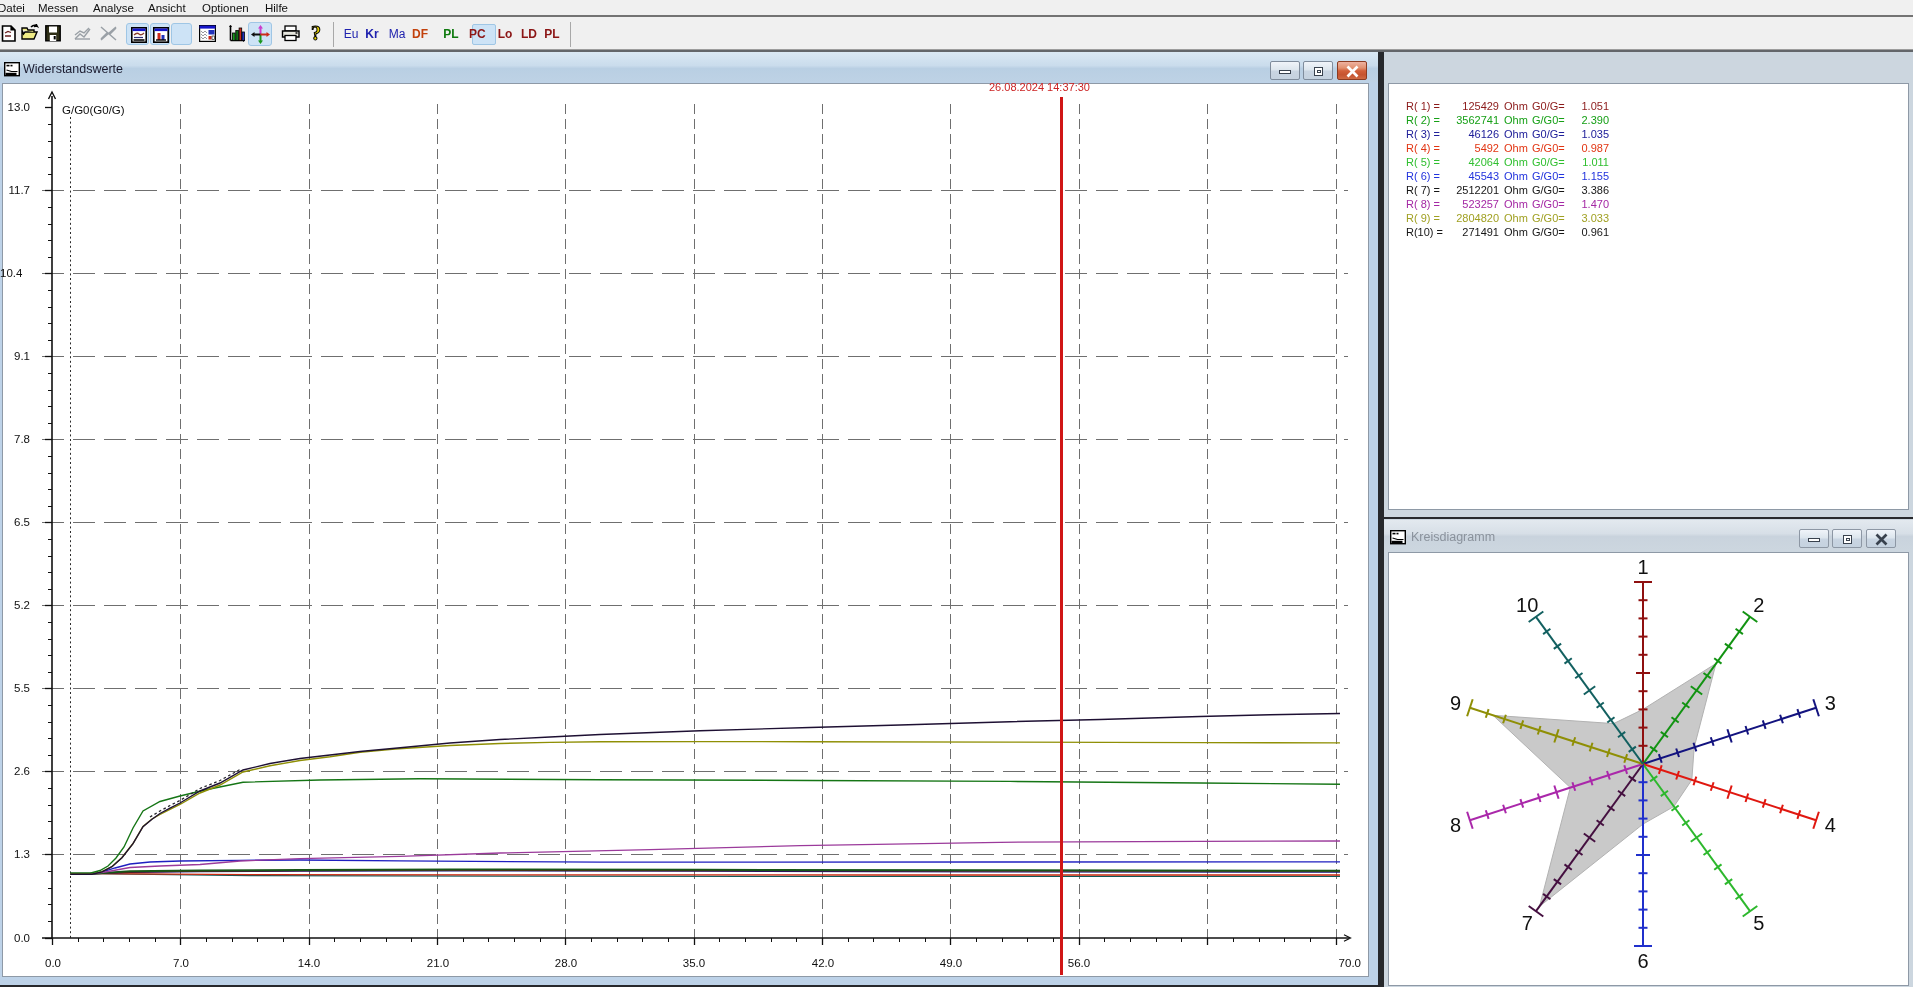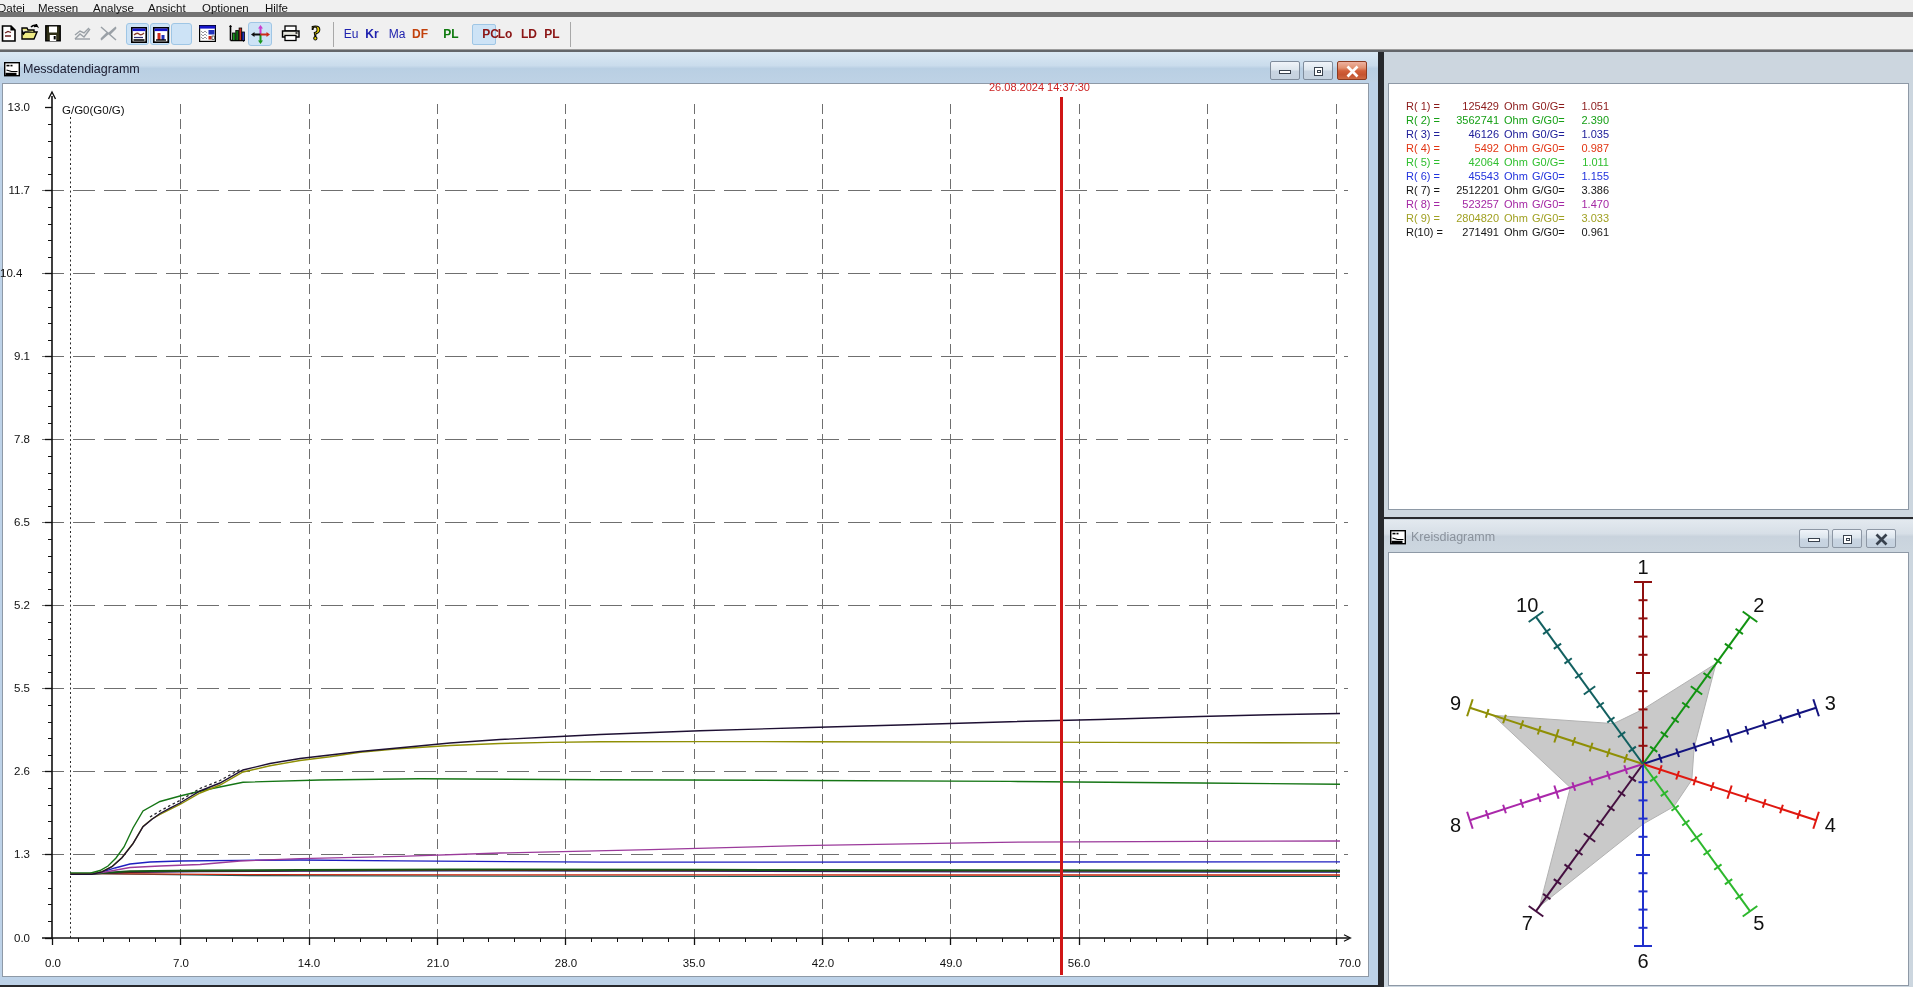--- a/index.html
+++ b/index.html
@@ -1,18 +1,18 @@
 <!DOCTYPE html>
 <html><head><meta charset="utf-8"><style>
 *{margin:0;padding:0;box-sizing:border-box}
 body{width:1913px;height:987px;position:relative;background:#f0f0f0;font-family:"Liberation Sans",sans-serif;overflow:hidden}
 .menu span{position:absolute;top:2px;font-size:11.5px;color:#101010}
 </style></head><body>
 
-<div class="menu" style="position:absolute;left:0;top:0;width:1913px;height:17px;background:#f0f0f0;border-bottom:5px solid #737373">
+<div class="menu" style="position:absolute;left:0;top:0;width:1913px;height:17px;background:#f0f0f0;border-bottom:2px solid #737373">
 <span style="left:-2px">Datei</span>
     <span style="left:38px">Messen</span>
     <span style="left:93px">Analyse</span>
 <span style="left:148px">Ansicht</span>
     <span style="left:202px">Optionen</span>
     <span style="left:265px">Hilfe</span>
 </div>
 
 <div style="position:absolute;left:0;top:17px;width:1913px;height:33px;background:#f0f0f0;border-bottom:1px solid #9d9d9d">
 <svg style="position:absolute;left:1px;top:8px" width="16" height="17" viewBox="0 0 16 17">
@@ -95,40 +95,40 @@
       </svg>
     </div>
 <div style="position:absolute;left:333px;top:5px;width:1px;height:25px;background:#a8a8a8"></div>
 <div style="position:absolute;left:570px;top:5px;width:1px;height:25px;background:#a8a8a8"></div>
 <div style="position:absolute;left:472px;top:7px;width:24px;height:21px;background:#cde3f6;border:1px solid #9fc6e5;border-radius:2px"></div>
     <span style="position:absolute;left:336px;top:10px;width:30px;text-align:center;font-weight:normal;font-size:12px;color:#1f22ae">Eu</span>
     <span style="position:absolute;left:357px;top:10px;width:30px;text-align:center;font-weight:bold;font-size:12px;color:#1f22ae">Kr</span>
     <span style="position:absolute;left:382px;top:10px;width:30px;text-align:center;font-weight:normal;font-size:12px;color:#1f22ae">Ma</span>
     <span style="position:absolute;left:405px;top:10px;width:30px;text-align:center;font-weight:bold;font-size:12px;color:#c2410c">DF</span>
     <span style="position:absolute;left:436px;top:10px;width:30px;text-align:center;font-weight:bold;font-size:12px;color:#0e7a0e">PL</span>
-    <span style="position:absolute;left:469px;top:10px;width:30px;text-align:right;font-weight:bold;font-size:12px;color:#8b1515">PC</span>
+    <span style="position:absolute;left:469px;top:10px;width:30px;text-align:left;font-weight:bold;font-size:12px;color:#8b1515">PC</span>
     <span style="position:absolute;left:490px;top:10px;width:30px;text-align:center;font-weight:bold;font-size:12px;color:#8b1515">Lo</span>
     <span style="position:absolute;left:514px;top:10px;width:30px;text-align:center;font-weight:bold;font-size:12px;color:#8b1515">LD</span>
     <span style="position:absolute;left:537px;top:10px;width:30px;text-align:center;font-weight:bold;font-size:12px;color:#8b1515">PL</span>
 </div>
 
 <div style="position:absolute;left:0;top:51px;width:1913px;height:936px;background:#26282c"></div>
 
 <div style="position:absolute;left:0;top:50px;width:1913px;height:2px;background:#63666a;z-index:5"></div>
 
 <div style="position:absolute;left:0;top:51px;width:1378px;height:934px;background:#bdd2e8">
   <div style="position:absolute;left:0;top:1px;width:1378px;height:30px;background:linear-gradient(180deg,#dae8f4 0%,#cadcec 45%,#b9cfe3 55%,#bed2e5 100%)">
     <svg style="position:absolute;left:4px;top:10px" width="16" height="16" viewBox="0 0 16 16">
         <rect x="0.7" y="0.7" width="14.6" height="13" fill="#fff" stroke="#000" stroke-width="1.4"></rect>
         <rect x="2.5" y="2.8" width="3" height="1.6" fill="#000"></rect>
         <rect x="6.5" y="2.8" width="2" height="1.6" fill="#000"></rect>
         <path d="M2.5,8 l5,1.5 h6" stroke="#000" stroke-width="1.2" fill="none"></path>
         <rect x="1.5" y="10.8" width="11" height="2.2" fill="#000"></rect>
       </svg>
-    <span style="position:absolute;left:23px;top:10px;font-size:12.5px;color:#1a1a2e">Messdatendiagramm</span>
+    <span style="position:absolute;left:23px;top:10px;font-size:12.5px;color:#1a1a2e">Widerstandswerte</span>
     <div style="position:absolute;left:1270px;top:9px;width:30px;height:19px;background:linear-gradient(180deg,#f0f4f9 0%,#dde6ee 45%,#c9d5e2 55%,#c5d2df 100%);border:1px solid #7f8c9c;border-radius:2px">
         <div style="position:absolute;left:8px;top:8px;width:12px;height:4px;background:#fff;border:1.3px solid #39424e"></div>
       </div>
       <div style="position:absolute;left:1303px;top:9px;width:30px;height:19px;background:linear-gradient(180deg,#f0f4f9 0%,#dde6ee 45%,#c9d5e2 55%,#c5d2df 100%);border:1px solid #7f8c9c;border-radius:2px">
         <div style="position:absolute;left:10px;top:4.5px;width:9px;height:9px;background:#fff;border:1.4px solid #39424e">
           <div style="position:absolute;left:2px;top:2px;width:4px;height:3px;background:#fff;border:1px solid #39424e"></div>
         </div>
       </div>
       <div style="position:absolute;left:1337px;top:9px;width:30px;height:19px;background:linear-gradient(180deg,#eeb2a0 0%,#e1906f 35%,#d2603a 52%,#c65430 75%,#cf6b44 100%);border:1px solid #8c3c22;border-radius:2px">
         <svg style="position:absolute;left:7px;top:2.5px" width="15" height="13" viewBox="0 0 15 13">

